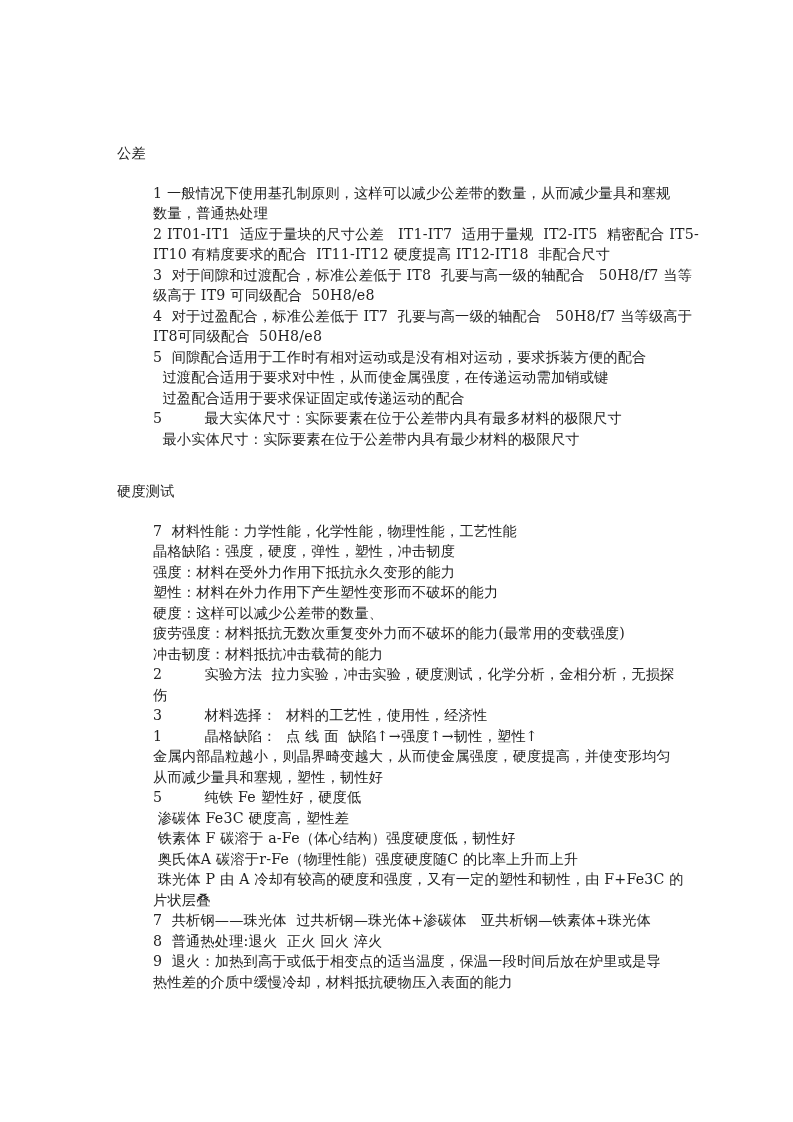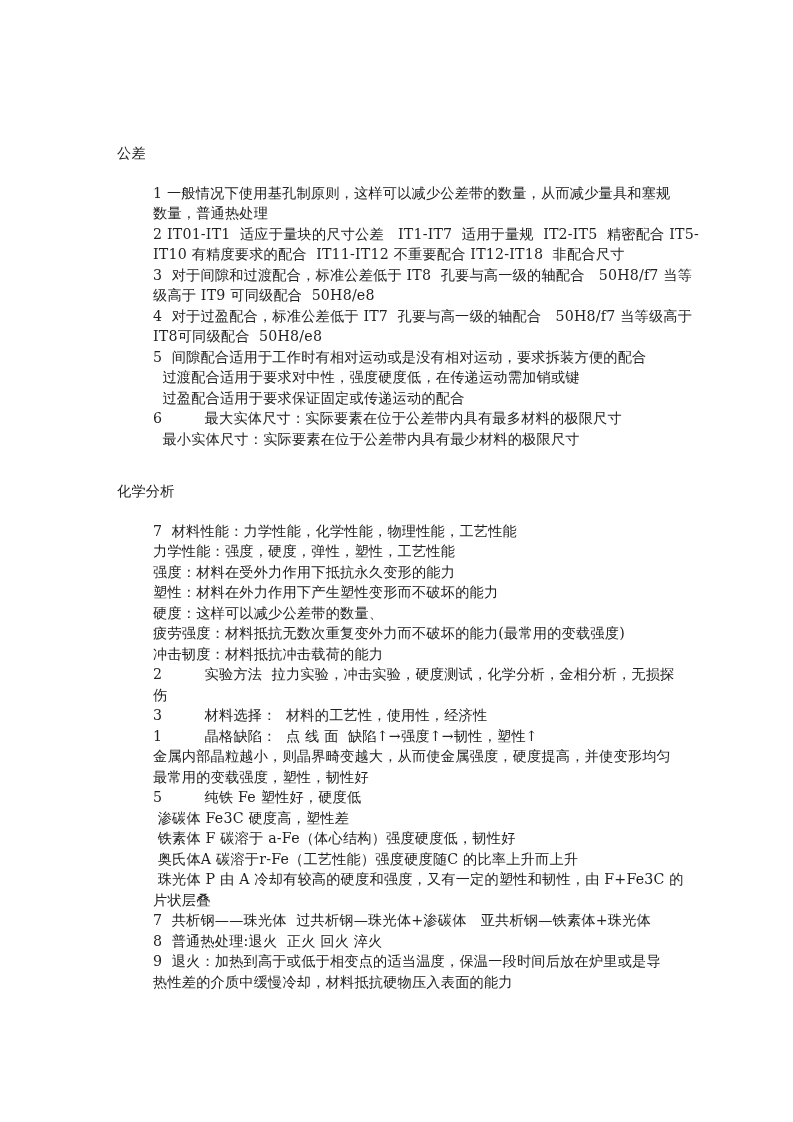--- a/index.html
+++ b/index.html
@@ -15,48 +15,48 @@
 </style>
 </head>
 <body>
 
 <div class="page">
 
   <div class="heading" style="top:143px">公差</div>
   <div class="line" style="top:183px">1 一般情况下使用基孔制原则，这样可以减少公差带的数量，从而减少量具和塞规</div>
   <div class="line" style="top:203px">数量，普通热处理</div>
   <div class="line" style="top:224px">2 IT01-IT1  适应于量块的尺寸公差   IT1-IT7  适用于量规  IT2-IT5  精密配合 IT5-</div>
-  <div class="line" style="top:244px">IT10 有精度要求的配合  IT11-IT12 不重要配合 IT12-IT18  非配合尺寸</div>
+  <div class="line" style="top:244px">IT10 有精度要求的配合  IT11-IT12 硬度提高 IT12-IT18  非配合尺寸</div>
   <div class="line" style="top:265px">3  对于间隙和过渡配合，标准公差低于 IT8  孔要与高一级的轴配合   50H8/f7 当等</div>
   <div class="line" style="top:285px">级高于 IT9 可同级配合  50H8/e8</div>
   <div class="line" style="top:306px">4  对于过盈配合，标准公差低于 IT7  孔要与高一级的轴配合   50H8/f7 当等级高于</div>
   <div class="line" style="top:326px">IT8可同级配合  50H8/e8</div>
   <div class="line" style="top:347px">5  间隙配合适用于工作时有相对运动或是没有相对运动，要求拆装方便的配合</div>
-  <div class="line" style="top:367px">  过渡配合适用于要求对中性，强度硬度低，在传递运动需加销或键</div>
+  <div class="line" style="top:367px">  过渡配合适用于要求对中性，从而使金属强度，在传递运动需加销或键</div>
   <div class="line" style="top:388px">  过盈配合适用于要求保证固定或传递运动的配合</div>
-  <div class="line" style="top:408px">6         最大实体尺寸：实际要素在位于公差带内具有最多材料的极限尺寸</div>
+  <div class="line" style="top:408px">5         最大实体尺寸：实际要素在位于公差带内具有最多材料的极限尺寸</div>
   <div class="line" style="top:429px">  最小实体尺寸：实际要素在位于公差带内具有最少材料的极限尺寸</div>
 
-  <div class="heading" style="top:481px">化学分析</div>
+  <div class="heading" style="top:481px">硬度测试</div>
   <div class="line" style="top:521px">7  材料性能：力学性能，化学性能，物理性能，工艺性能</div>
-  <div class="line" style="top:541px">力学性能：强度，硬度，弹性，塑性，工艺性能</div>
+  <div class="line" style="top:541px">晶格缺陷：强度，硬度，弹性，塑性，冲击韧度</div>
   <div class="line" style="top:562px">强度：材料在受外力作用下抵抗永久变形的能力</div>
   <div class="line" style="top:582px">塑性：材料在外力作用下产生塑性变形而不破坏的能力</div>
   <div class="line" style="top:603px">硬度：这样可以减少公差带的数量、</div>
   <div class="line" style="top:623px">疲劳强度：材料抵抗无数次重复变外力而不破坏的能力(最常用的变载强度)</div>
   <div class="line" style="top:644px">冲击韧度：材料抵抗冲击载荷的能力</div>
   <div class="line" style="top:664px">2         实验方法  拉力实验，冲击实验，硬度测试，化学分析，金相分析，无损探</div>
   <div class="line" style="top:685px">伤</div>
   <div class="line" style="top:705px">3         材料选择：  材料的工艺性，使用性，经济性</div>
   <div class="line" style="top:726px">1         晶格缺陷：  点 线 面  缺陷↑→强度↑→韧性，塑性↑</div>
   <div class="line" style="top:746px">金属内部晶粒越小，则晶界畸变越大，从而使金属强度，硬度提高，并使变形均匀</div>
-  <div class="line" style="top:767px">最常用的变载强度，塑性，韧性好</div>
+  <div class="line" style="top:767px">从而减少量具和塞规，塑性，韧性好</div>
   <div class="line" style="top:787px">5         纯铁 Fe 塑性好，硬度低</div>
   <div class="line" style="top:808px"> 渗碳体 Fe3C 硬度高，塑性差</div>
   <div class="line" style="top:828px"> 铁素体 F 碳溶于 a-Fe（体心结构）强度硬度低，韧性好</div>
-  <div class="line" style="top:849px"> 奥氏体A 碳溶于r-Fe（工艺性能）强度硬度随C 的比率上升而上升</div>
+  <div class="line" style="top:849px"> 奥氏体A 碳溶于r-Fe（物理性能）强度硬度随C 的比率上升而上升</div>
   <div class="line" style="top:869px"> 珠光体 P 由 A 冷却有较高的硬度和强度，又有一定的塑性和韧性，由 F+Fe3C 的</div>
   <div class="line" style="top:890px">片状层叠</div>
   <div class="line" style="top:910px">7  共析钢——珠光体  过共析钢—珠光体+渗碳体   亚共析钢—铁素体+珠光体</div>
   <div class="line" style="top:931px">8  普通热处理:退火  正火 回火 淬火</div>
   <div class="line" style="top:951px">9  退火：加热到高于或低于相变点的适当温度，保温一段时间后放在炉里或是导</div>
   <div class="line" style="top:972px">热性差的介质中缓慢冷却，材料抵抗硬物压入表面的能力</div>
 </div>
 
 </body></html>

